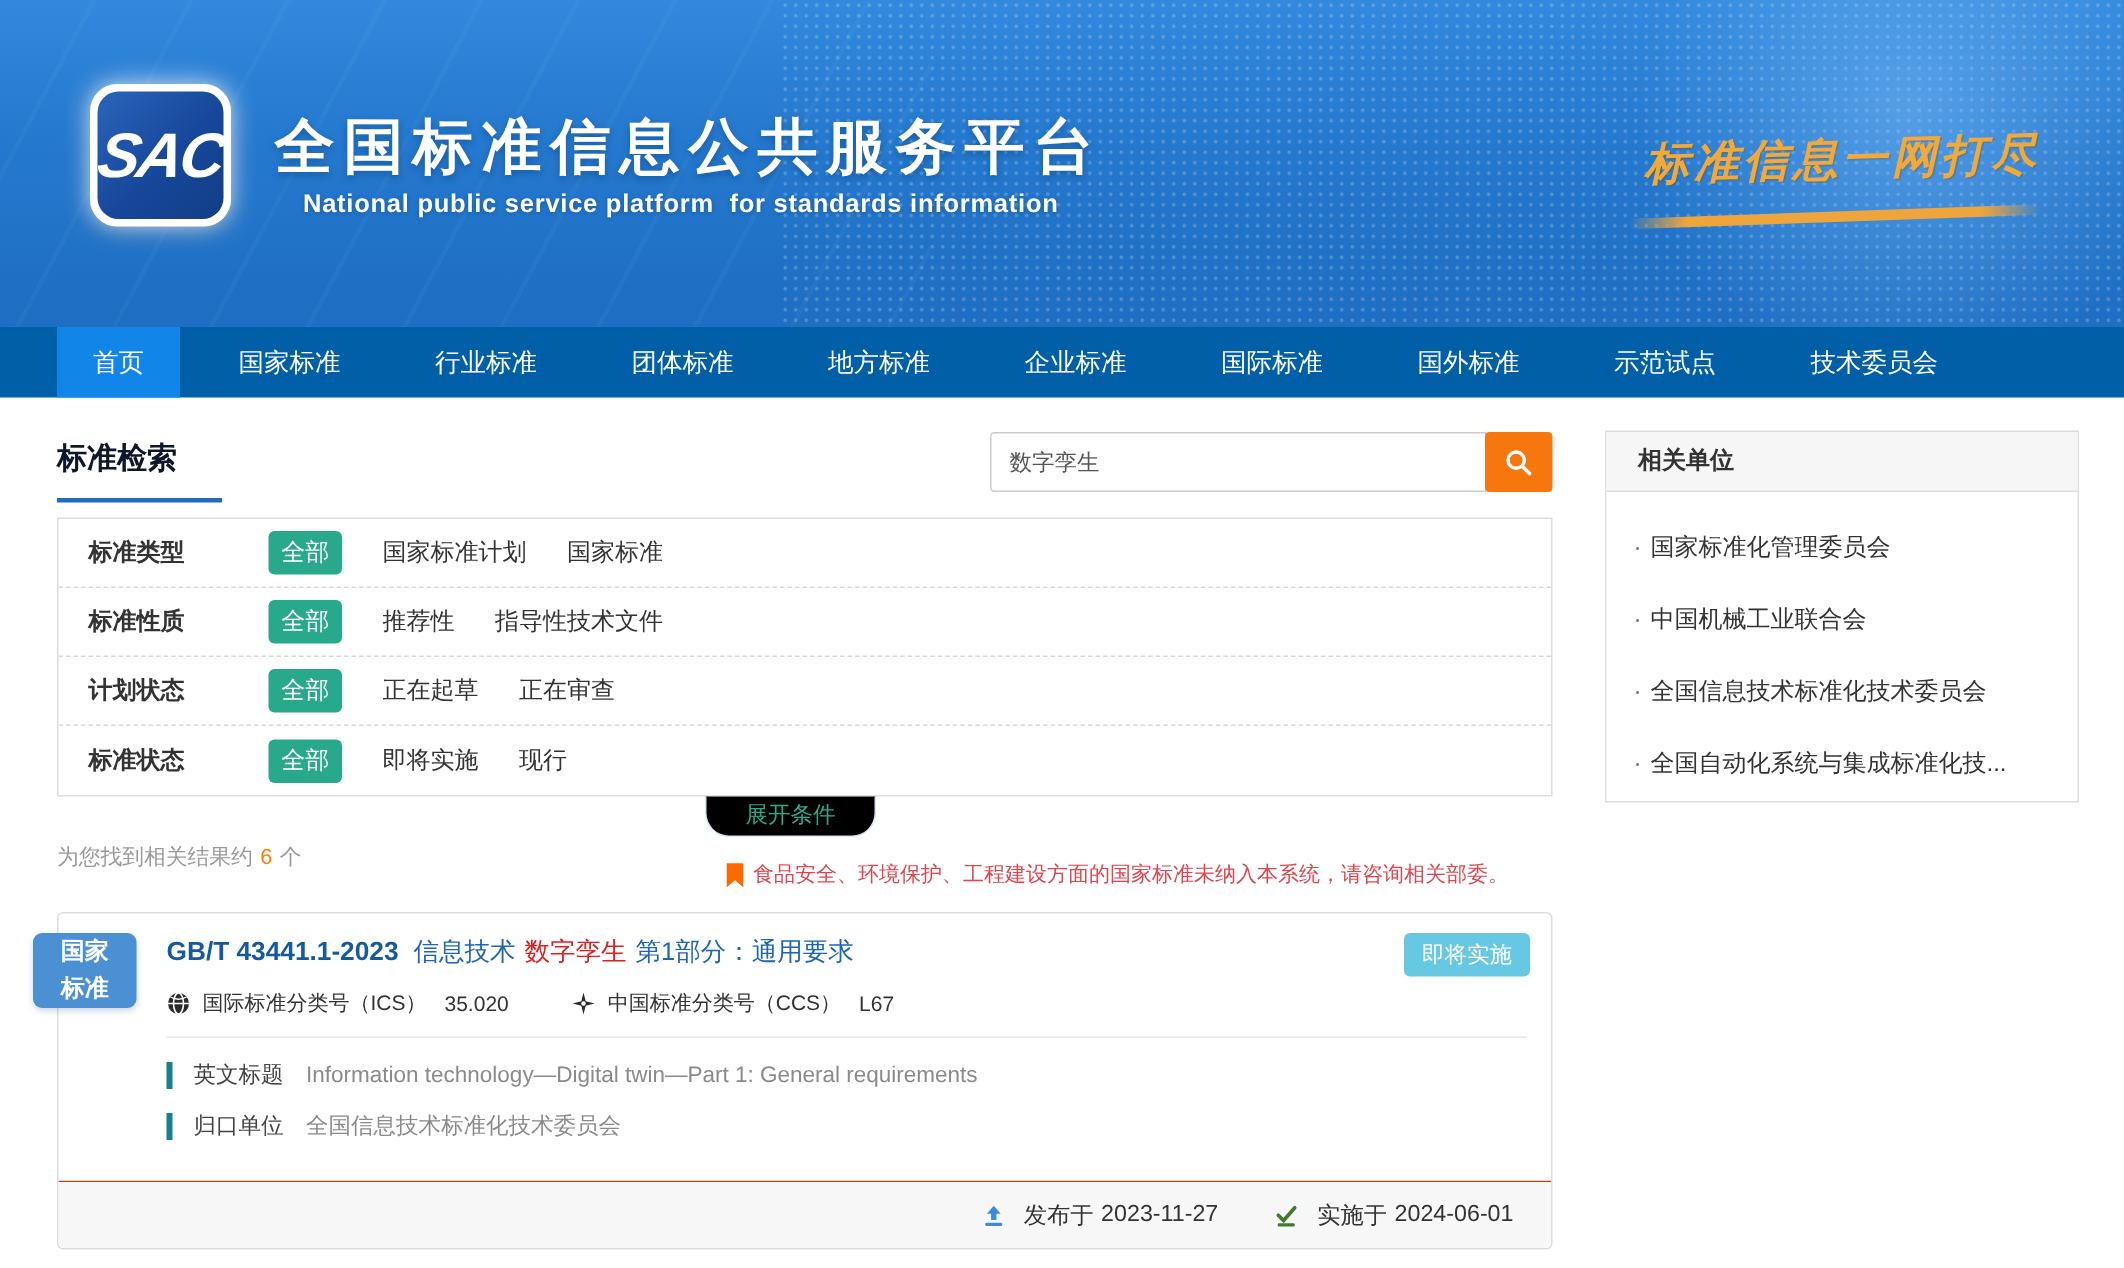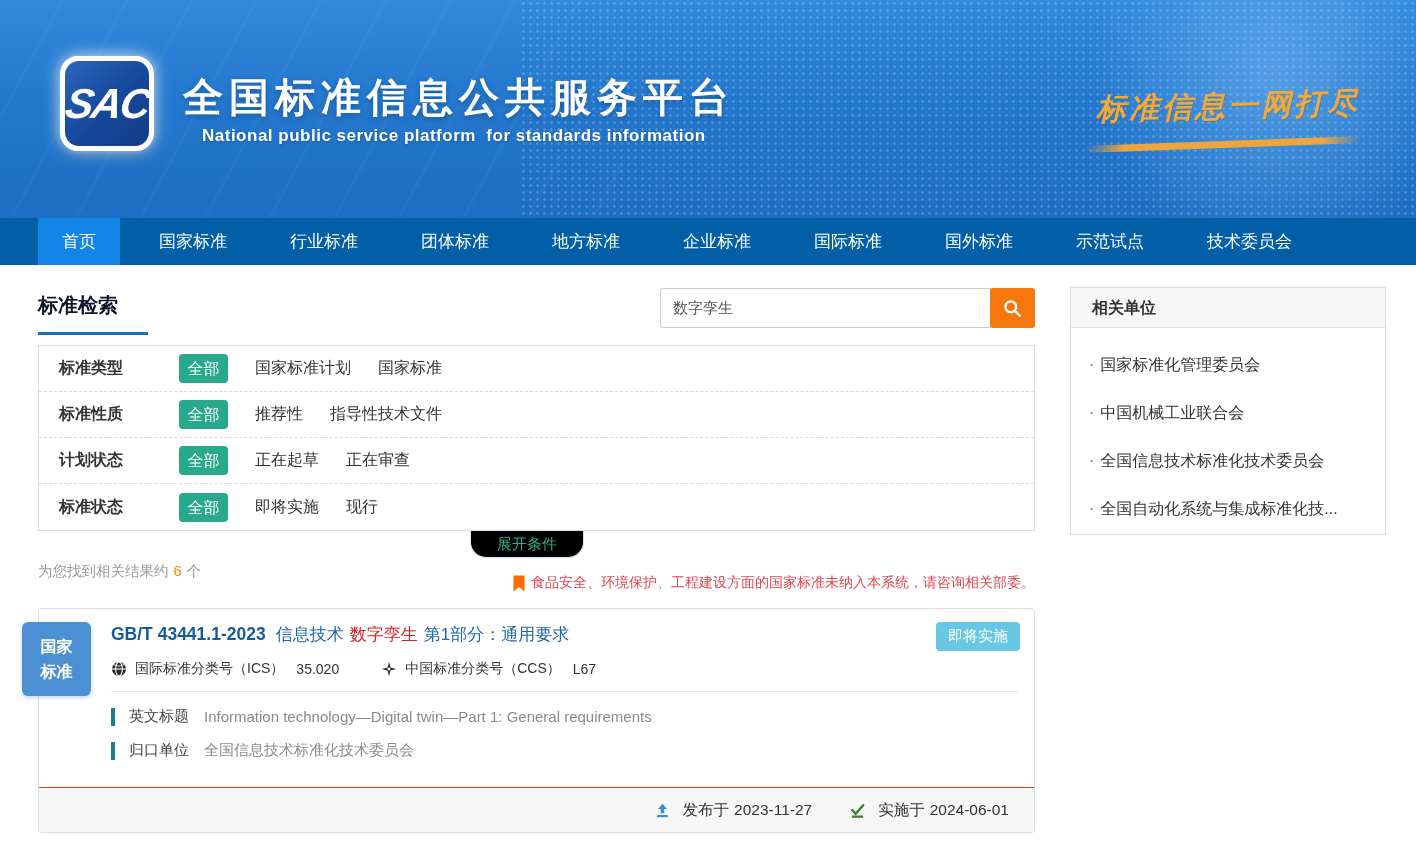--- a/index.html
+++ b/index.html
@@ -59,28 +59,28 @@
   .filter-selected { display:inline-block; min-width:49px; height:29px; line-height:29px;
     text-align:center; background:#29a98b; color:#fff; font-size:16px; border-radius:4px;
     margin-left:26px; cursor:pointer; padding:0 6px; }
   .filter-option { margin-left:27px; font-size:16px; color:#333; cursor:pointer; }
   .expand-tab { position:absolute; left:470px; top:531px; width:114px; height:27px; z-index:2;
     background:#000000; border:1px solid #cfe9f5; border-top:none; border-radius:0 0 16px 16px;
     text-align:center; line-height:25px; color:#2bab8e; font-size:15px; cursor:pointer; }
   
   .summary { position:absolute; left:38px; top:562px; font-size:14.5px; color:#999; }
   .summary .count { color:#ff8000; margin:0 5px; }
-  .notice { position:absolute; left:484px; top:574px; display:flex; align-items:flex-end;margin-left:29px; }
+  .notice { position:absolute; left:484px; top:574px; display:flex; align-items:flex-end; }
   .notice-text { font-size:14px; color:#e0454e; margin-left:6px; }
   
   .card { position:absolute; left:38px; top:608px; width:997px; height:225px; background:#fff;
     border:1px solid #ddd; border-radius:4px; }
   .type-badge { position:absolute; left:-17px; top:13px; width:69px; background:#4a90d2;
     border-radius:6px; color:#fff; font-size:16px; font-weight:bold; text-align:center;
-    line-height:25px; padding:12px 0; box-shadow:0 2px 4px rgba(0,60,120,.2); }
+    line-height:25px; padding:0 0; box-shadow:0 2px 4px rgba(0,60,120,.2); }
   .card-body { padding:14px 16px 0 72px; }
   .card-title { white-space:nowrap; cursor:pointer; }
   .card-title .code { color:#155a9e; font-size:17.5px; font-weight:bold; margin-right:10px; }
   .card-title .seg { color:#1f66b0; font-size:17px; }
   .card-title .hl { color:#e02020; font-size:17px; margin:0 6px; }
   .status-badge { position:absolute; right:14px; top:13px; background:#67c8e4; color:#fff;
     font-size:15px; padding:5px 12px; border-radius:4px; }
   .meta-row { margin-top:14px; display:flex; align-items:center; font-size:14px; color:#333; }
   .meta-group { display:flex; align-items:center; margin-right:42px; }
   .meta-group .micon { margin-right:8px; display:flex; }

